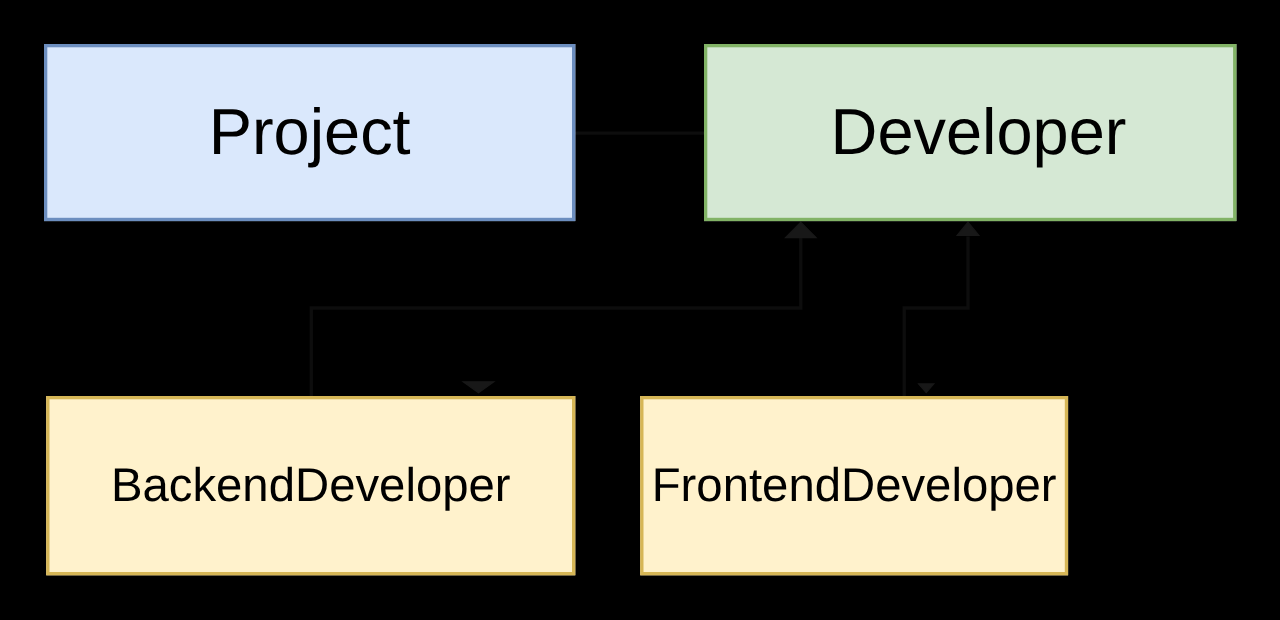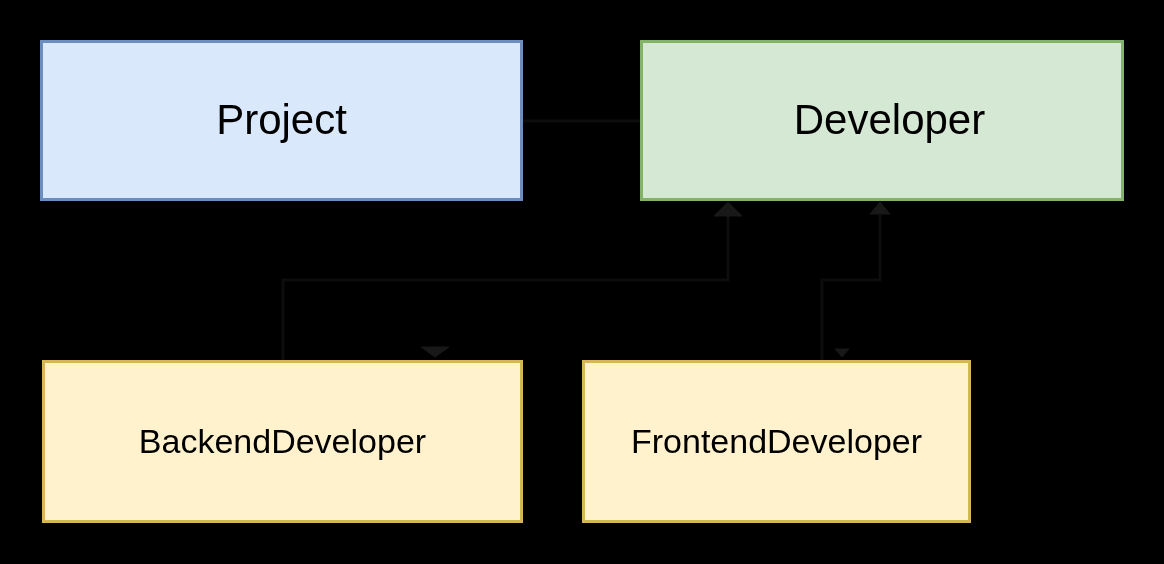--- a/index.html
+++ b/index.html
@@ -28,21 +28,21 @@
     position: absolute;
     box-sizing: border-box;
     display: flex;
     align-items: center;
     justify-content: center;
     border-style: solid;
     border-width: 3px;
     text-align: center;
   }
   .node-label {
-    font-size: 42px;
+    font-size: 59px;
     line-height: 1.05;
     color: #000000;
     letter-spacing: 0px;
     white-space: nowrap;
   }
   .node-project {
     left: 40px;
     top: 40px;
     width: 483px;
     height: 161px;
@@ -69,21 +69,21 @@
   .node-frontend {
     left: 582px;
     top: 360px;
     width: 389px;
     height: 163px;
     background: #fff2cc;
     border-color: #d6b656;
   }
   .node-backend .node-label,
   .node-frontend .node-label {
-    font-size: 34px;
+    font-size: 43px;
   }
 </style>
 </head>
 <body>
 
 <div id="canvas">
 
   <svg id="edge-layer" viewBox="0 0 1164 564">
 
     <g>

